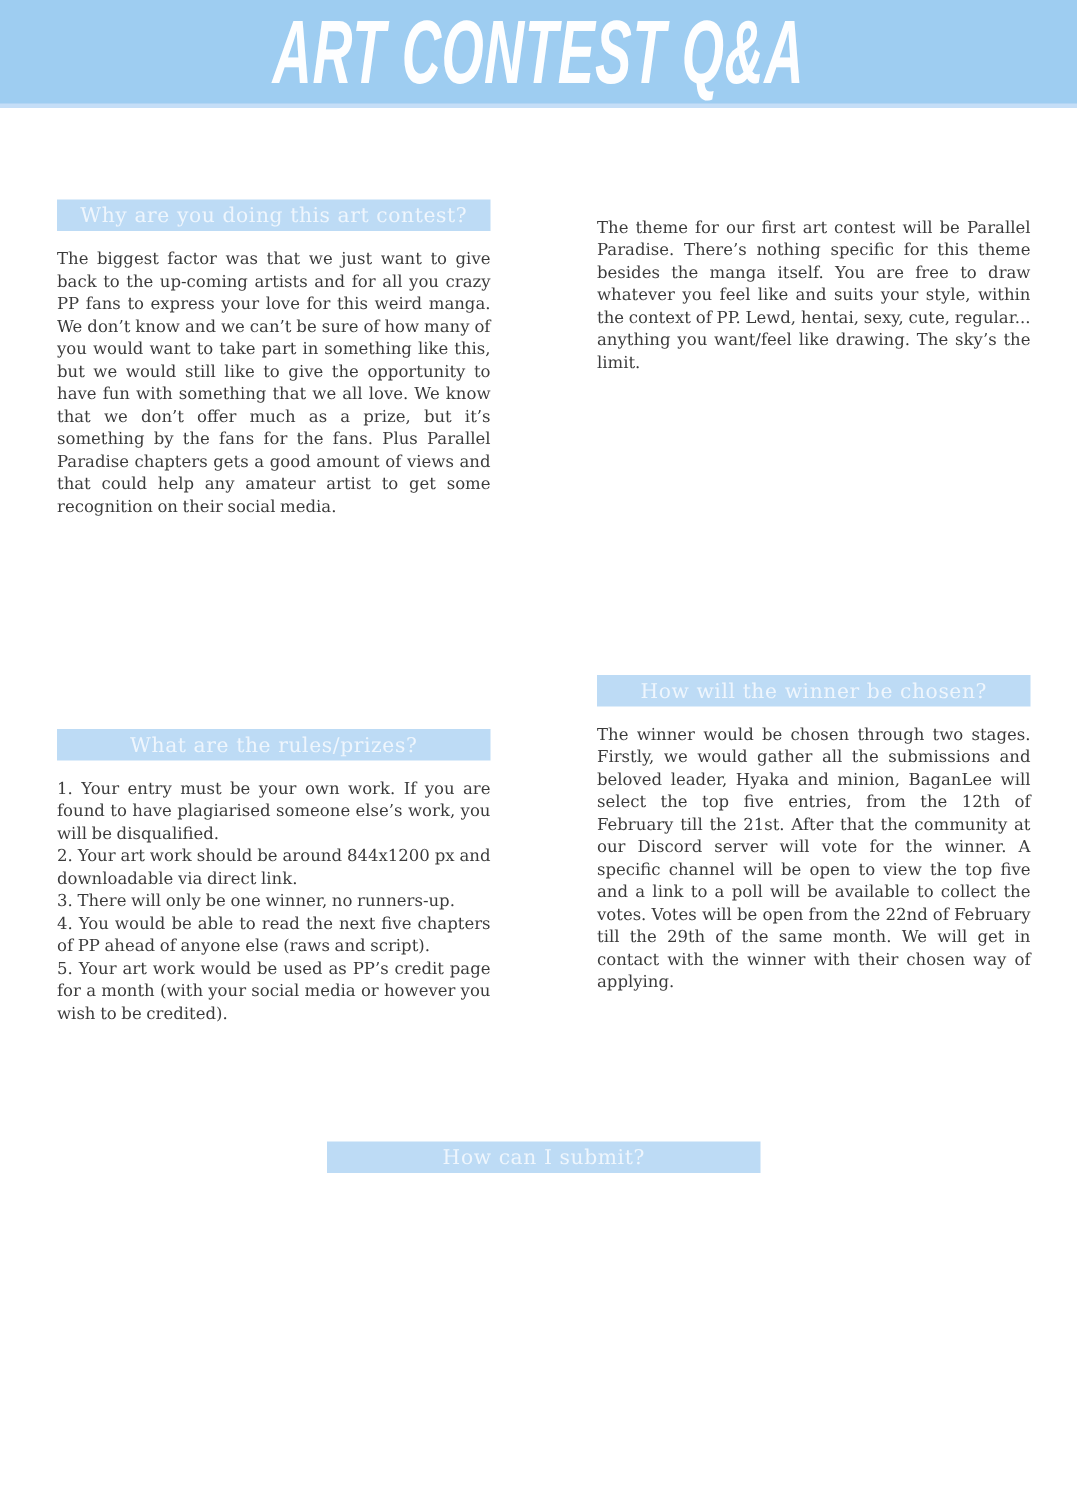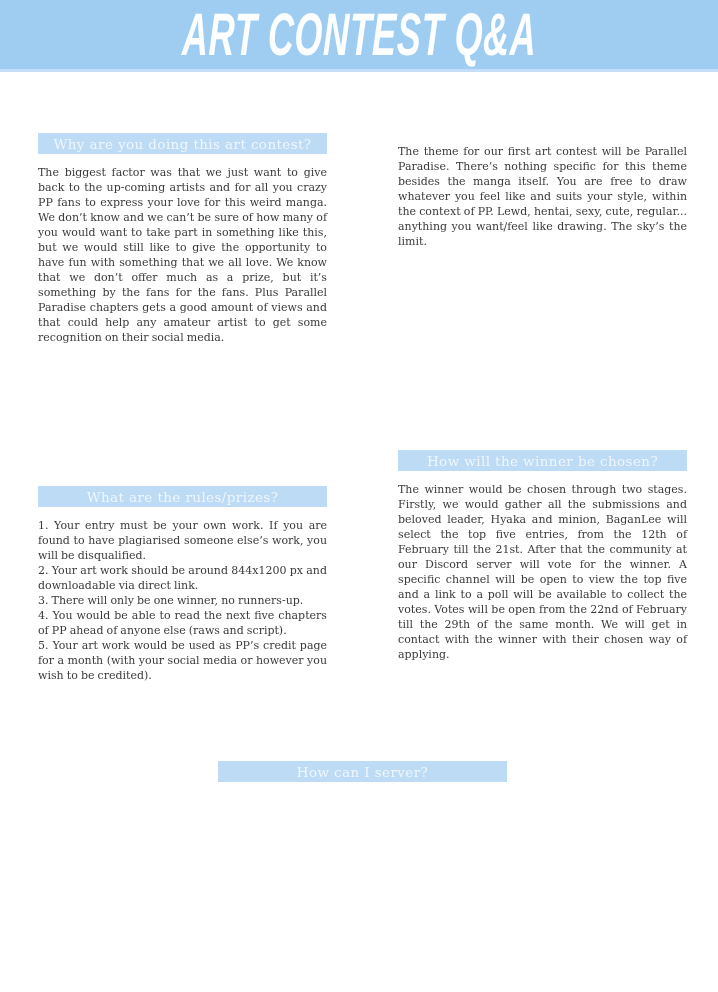--- a/index.html
+++ b/index.html
@@ -103,17 +103,17 @@
 
   <div class="qa qa-4">
     <div class="q-banner">
       <span class="q-text">How will the winner be chosen?</span>
     </div>
     <div class="answer">The winner would be chosen through two stages. Firstly, we would gather all the submissions and beloved leader, Hyaka and minion, BaganLee will select the top five entries, from the 12th of February till the 21st. After that the community at our Discord server will vote for the winner. A specific channel will be open to view the top five and a link to a poll will be available to collect the votes. Votes will be open from the 22nd of February till the 29th of the same month. We will get in contact with the winner with their chosen way of applying.</div>
   </div>
 
   <div class="qa qa-5">
     <div class="q-banner">
-      <span class="q-text">How can I server?</span>
+      <span class="q-text">How can I submit?</span>
     </div>
   </div>
 
 </div>
 
 </body></html>

